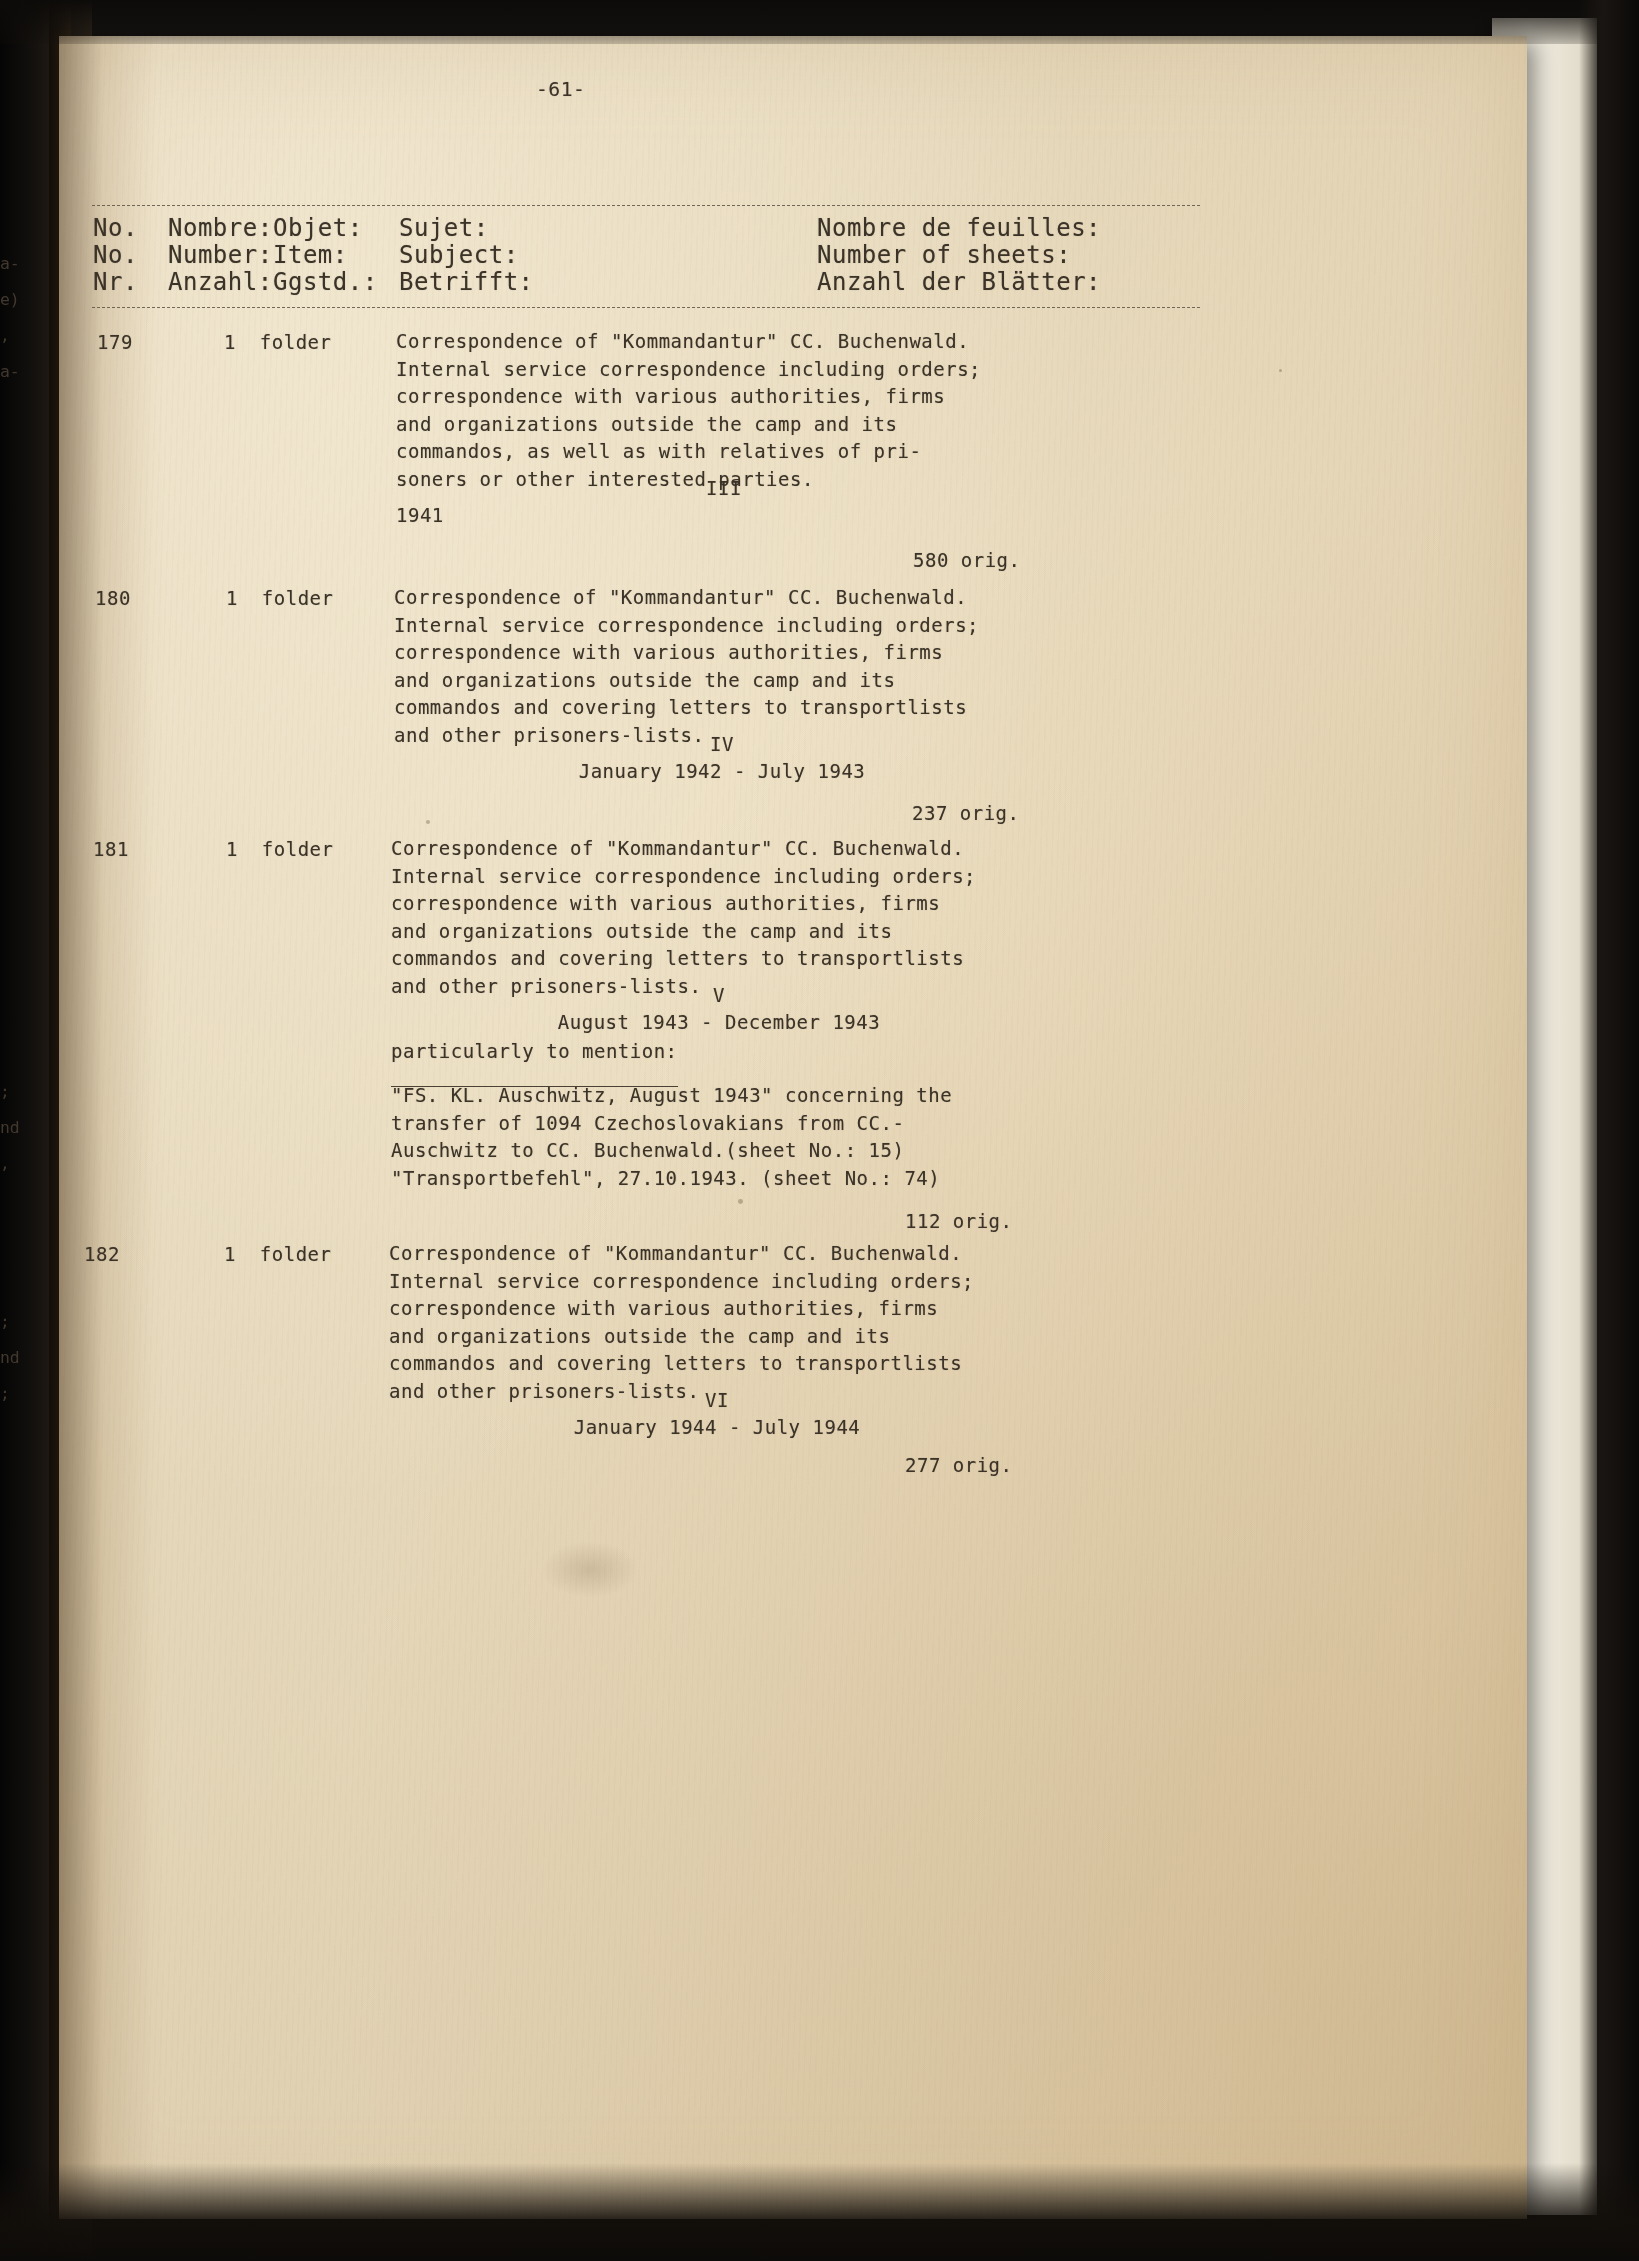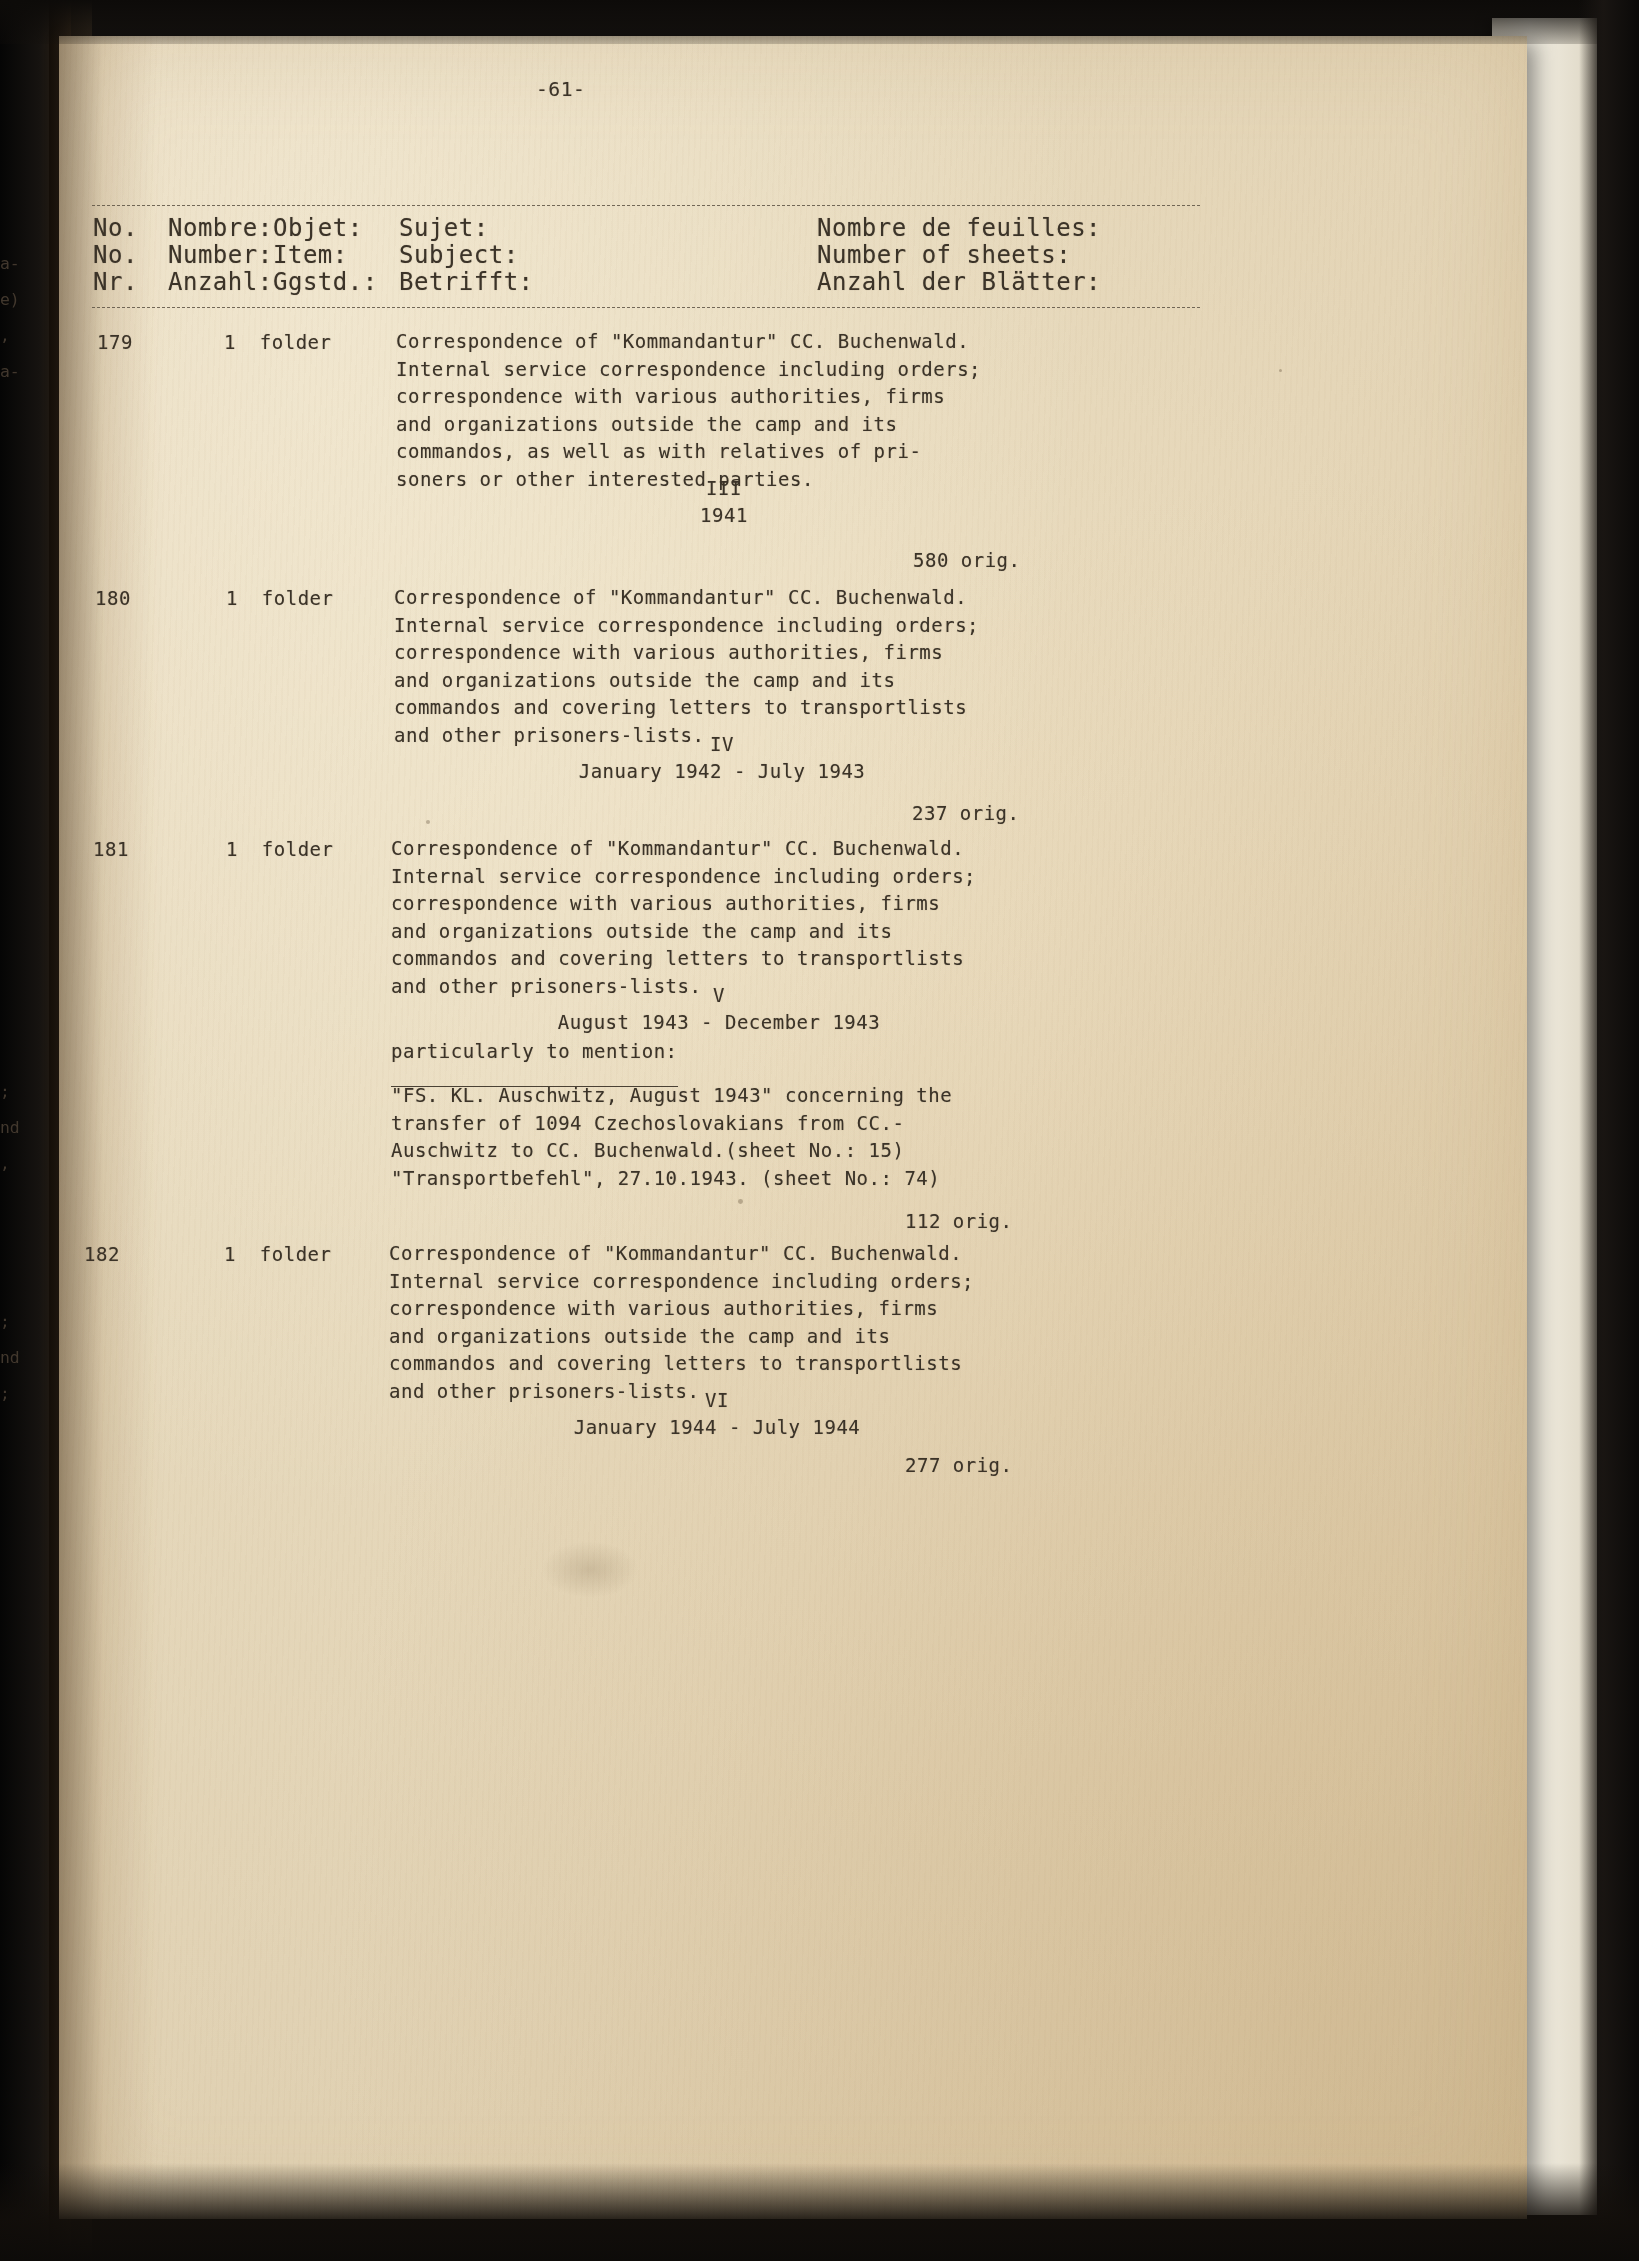--- a/index.html
+++ b/index.html
@@ -209,21 +209,21 @@
 
   <div class="ink entry-no" style="left:97px; top:328px;">179</div>
   <div class="ink entry-qty" style="left:224px; top:328px;">1  folder</div>
   <div class="ink entry-body" style="left:396px; top:328px;">Correspondence of "Kommandantur" CC. Buchenwald.
 Internal service correspondence including orders;
 correspondence with various authorities, firms
 and organizations outside the camp and its
 commandos, as well as with relatives of pri-
 soners or other interested parties.</div>
   <div class="ink" style="left:396px; top:474px; width:656px; text-align:center;">III</div>
-  <div class="ink" style="left:396px; top:501px; width:656px; text-align:center;">1941</div>
+  <div class="ink" style="left:396px; top:501px; width:656px; text-align:left;">1941</div>
   <div class="ink entry-sheets" style="left:913px; top:546px;">580 orig.</div>
 
   <div class="ink entry-no" style="left:95px; top:584px;">180</div>
   <div class="ink entry-qty" style="left:226px; top:584px;">1  folder</div>
   <div class="ink entry-body" style="left:394px; top:584px;">Correspondence of "Kommandantur" CC. Buchenwald.
 Internal service correspondence including orders;
 correspondence with various authorities, firms
 and organizations outside the camp and its
 commandos and covering letters to transportlists
 and other prisoners-lists.</div>

